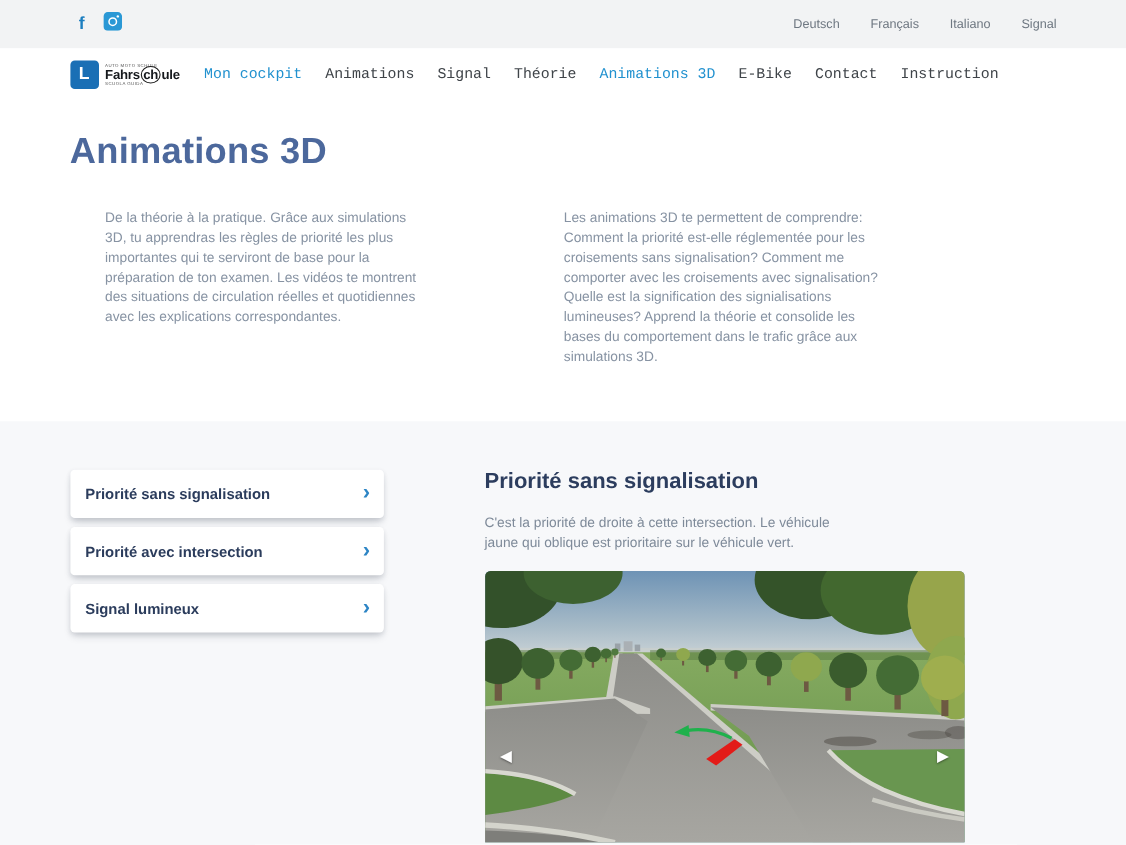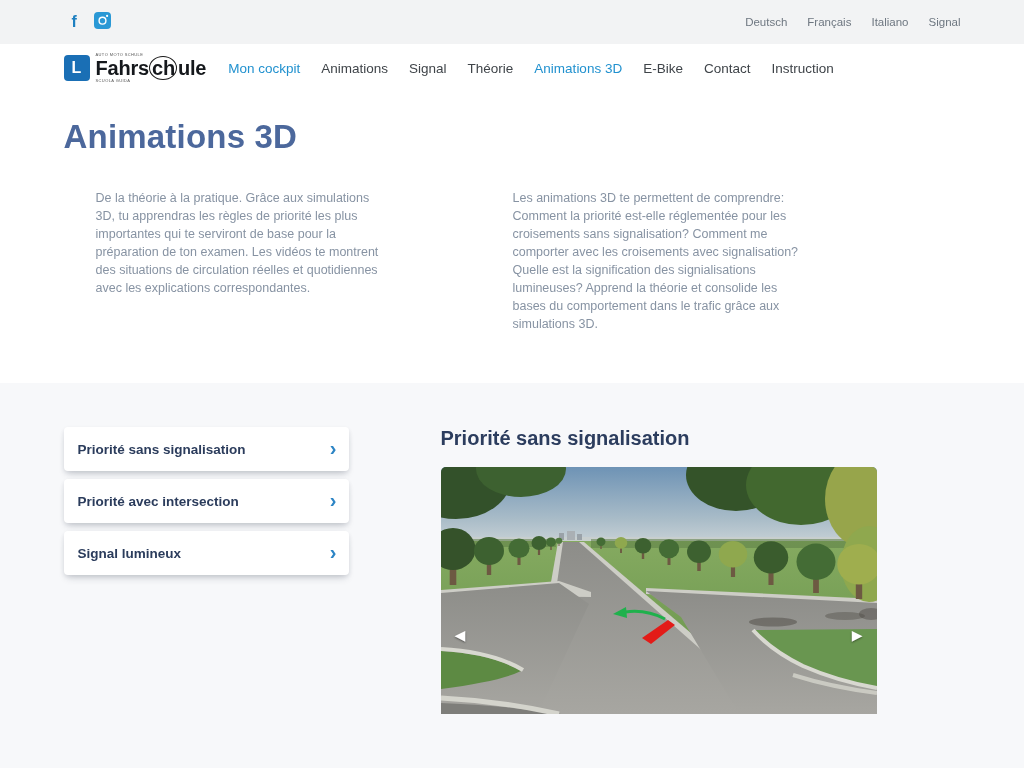--- a/index.html
+++ b/index.html
@@ -6,36 +6,36 @@
   html,body { width:1024px; height:768px; overflow:hidden; background:#fff;
     font-family:"Liberation Sans","DejaVu Sans",sans-serif; }
   .container { width:897px; margin:0 auto; }
 
   
   .topbar { height:44px; background:#f2f3f4; }
   .topbar .container { height:100%; display:flex; align-items:center; }
   .social { display:flex; align-items:center; gap:17px; padding-left:8px; }
   .fb { color:#1d7fc0; font-weight:800; font-size:16px; line-height:1; cursor:pointer; }
   .insta { display:block; cursor:pointer; }
-  .langs { margin-left:auto; display:flex; gap:20px; }
+  .langs { margin-left:auto; display:flex; gap:28px; }
   .langs a { font-size:11.5px; color:#6e7781; text-decoration:none; cursor:pointer; }
 
   
   .navbar { height:48px; background:#fff; }
   .navbar .container { height:100%; display:flex; align-items:center; }
   .logo { display:flex; align-items:center; gap:6px; cursor:pointer; }
   .plate { width:26px; height:26px; background:#1a6fb5; border-radius:4px;
     color:#fff; font-weight:800; font-size:16px; display:flex;
     align-items:center; justify-content:center; }
   .logo-text { display:flex; flex-direction:column; line-height:1.05; }
   .logo-tiny { font-size:4px; color:#555; letter-spacing:.4px; }
-  .brand { font-size:20px; font-weight:800; color:#15181c; letter-spacing:-.2px; }
+  .brand { font-size:12px; font-weight:800; color:#15181c; letter-spacing:-.2px; }
   .brand .ch { border:1.5px solid #1a1a1a; border-radius:50%; padding:0 1.5px; margin:0 .5px; }
   .menu { display:flex; gap:21px; margin-left:22px; }
-  .menu a { font-size:13.5px; color:#3f4449; text-decoration:none; cursor:pointer; }
+  .menu a { font-size:13.5px; color:#3f4449; text-decoration:none; cursor:pointer;font-family:Liberation Mono, monospace; }
   .menu a.active { color:#2191cf; }
 
   
   .hero { height:291px; background:#fff; }
   .hero h1 { padding-top:26px; font-size:33px; font-weight:600; color:#4c689c; letter-spacing:.2px; }
   .intro-cols { display:flex; gap:93px; margin-top:33px; }
   .intro-cols p { font-size:12.5px; line-height:18px; color:#8793a3;margin-left:32px; }
   .intro-cols p:first-child { width:292px; }
   .intro-cols p:last-child  { width:288px; }
 
@@ -135,20 +135,21 @@
         <span class="chev">›</span>
       </div>
       <div class="card">
         <span class="lbl">Signal lumineux</span>
         <span class="chev">›</span>
       </div>
     </div>
 
     <div class="content-col">
       <h2>Priorité sans signalisation</h2>
+      <p class="desc">C'est la priorité de droite à cette intersection. Le véhicule jaune qui oblique est prioritaire sur le véhicule vert.</p>
 
       <div class="scene">
         <svg width="436" height="247" viewBox="0 0 436 247">
           <defs>
             <linearGradient id="sky" x1="0" y1="0" x2="0" y2="1">
               <stop offset="0" stop-color="#6e93b5"></stop>
               <stop offset=".65" stop-color="#a9bcc8"></stop>
               <stop offset="1" stop-color="#cdd5d8"></stop>
             </linearGradient>
             <linearGradient id="grass" x1="0" y1="0" x2="0" y2="1">

